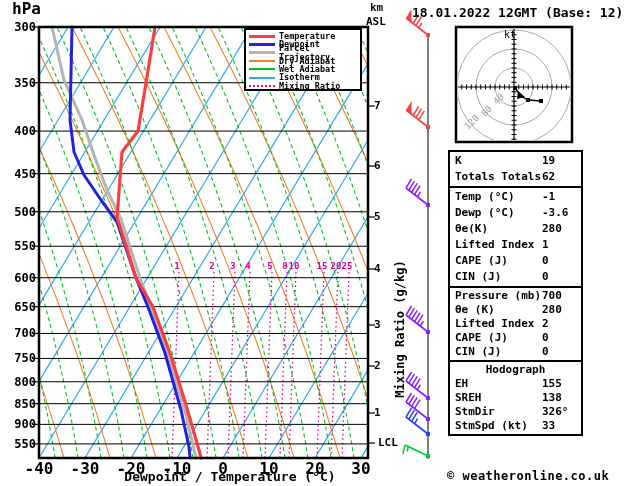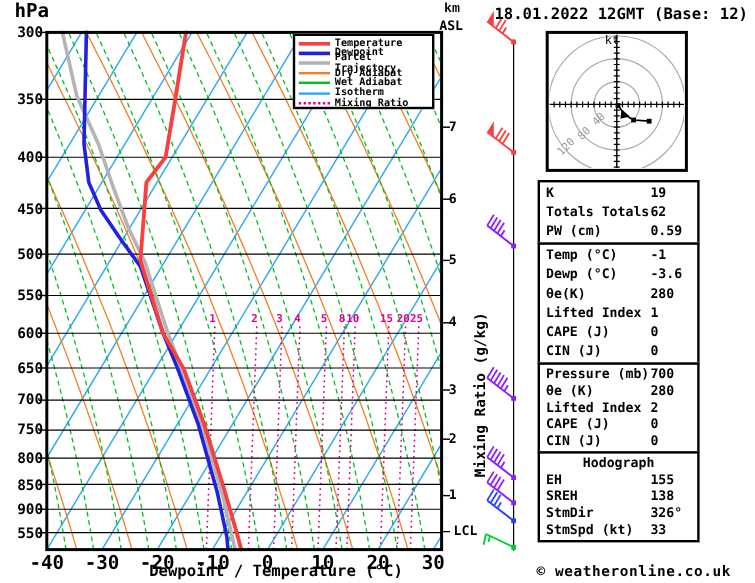--- a/index.html
+++ b/index.html
@@ -360,24 +360,20 @@
   <div id="table">
       <div class="tbl-sec">
         <div class="tbl-row rh16">
           <div class="tbl-lab">K</div>
           <div class="tbl-val">19</div>
         </div>
         <div class="tbl-row rh16">
           <div class="tbl-lab">Totals Totals</div>
           <div class="tbl-val">62</div>
         </div>
-        <div class="tbl-row rh16">
-          <div class="tbl-lab">PW (cm)</div>
-          <div class="tbl-val">0.59</div>
-        </div>
       </div>
       <div class="tbl-sec">
         <div class="tbl-row rh16">
           <div class="tbl-lab">Temp (°C)</div>
           <div class="tbl-val">-1</div>
         </div>
         <div class="tbl-row rh16">
           <div class="tbl-lab">Dewp (°C)</div>
           <div class="tbl-val">-3.6</div>
         </div>

